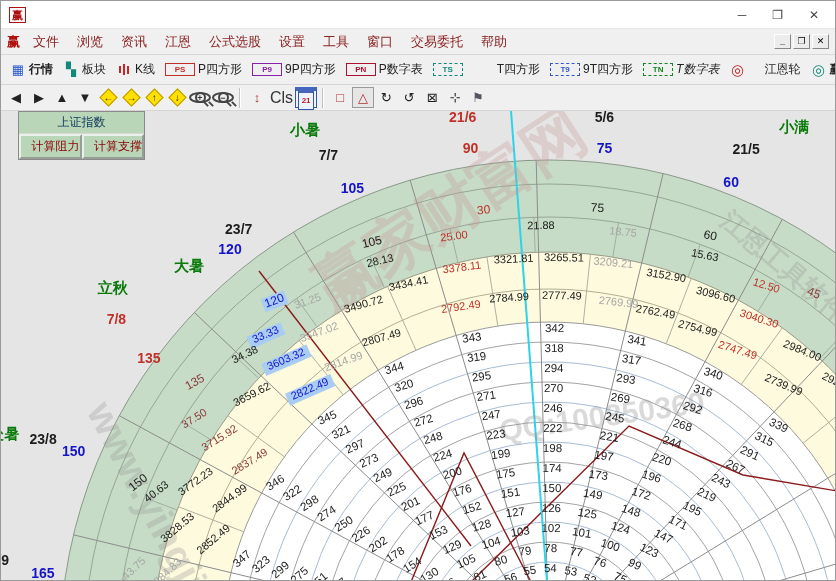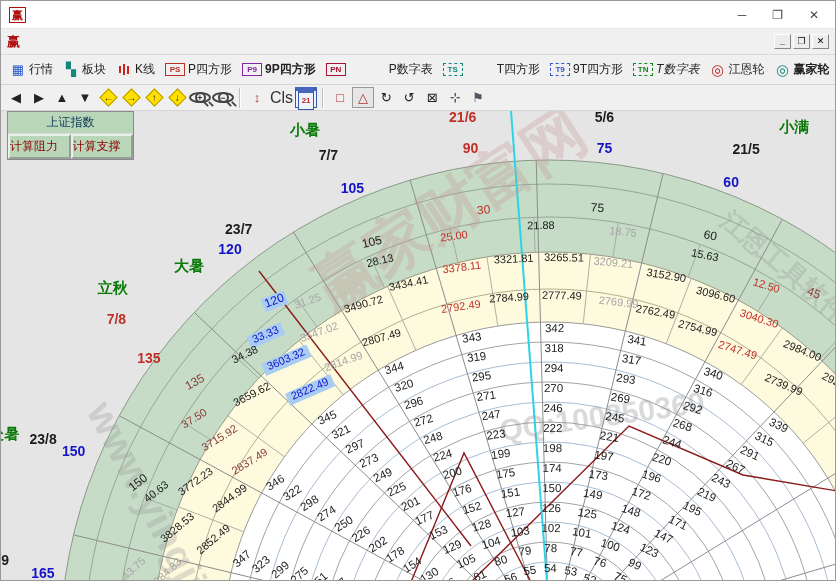--- a/index.html
+++ b/index.html
@@ -15,21 +15,21 @@
   .menu-logo{color:#b01010;font-weight:bold;margin-right:4px}
   .menu-item{padding:3px 9px;cursor:pointer}
   .mdi{margin-left:auto;display:flex;gap:2px}
   .mdi span{width:17px;height:15px;background:#ececec;border:1px solid;border-color:#fff #888 #888 #fff;font-size:9px;line-height:13px;text-align:center;color:#000;font-weight:bold;cursor:pointer}
   
   .toolbar{display:flex;align-items:center;background:#f0f0f0;border-bottom:1px solid #d5d5d5;padding:0 4px}
   #toolbar1{height:30px;font-size:12px;color:#222}
   .tb1-item{display:flex;align-items:center;gap:3px;padding:2px 5px;cursor:pointer;white-space:nowrap}
   .ic{display:inline-flex;align-items:center;justify-content:center;width:16px;height:15px;font-size:13px}
   .ic-grid{color:#2255cc}.ic-blocks{color:#11887a}
-  .icbox{width:20px;height:13px;font-size:8px;font-weight:bold;border:1px solid}
+  .icbox{width:30px;height:13px;font-size:8px;font-weight:bold;border:1px solid}
   .box-red{border-color:#c03028;color:#c03028}
   .box-purple{border-color:#8822aa;color:#8822aa}
   .box-crimson{border-color:#aa1133;color:#aa1133}
   .dash-teal{border:1px dashed #11887a;color:#11887a}
   .dash-blue{border:1px dashed #3355cc;color:#3355cc}
   .dash-green{border:1px dashed #118822;color:#118822}
   .rings-red{color:#bb2222;font-size:15px}.rings-teal{color:#11887a;font-size:15px}.hex-m{color:#aa22aa;font-size:14px}
   .candle{display:inline-block;width:2px;background:#cc2222;margin:0 1px;vertical-align:middle}
   .chevron{margin-left:auto;color:#8b2222;font-weight:bold;font-size:13px;padding:0 4px;cursor:pointer}
   #toolbar2{height:26px;gap:1px}
@@ -40,94 +40,106 @@
   .dmd{width:13px;height:13px;background:#ffe000;border:1px solid #b89a00;transform:rotate(45deg);display:flex;align-items:center;justify-content:center}
   .dmd i{transform:rotate(-45deg);font-style:normal;font-size:10px;color:#222;line-height:1}
   .mag{position:relative;width:11px;height:11px;border:2px solid #444;border-radius:50%;font-size:9px;line-height:8px;text-align:center;color:#333;font-weight:bold}
   .mag:after{content:"";position:absolute;width:6px;height:2px;background:#444;bottom:-4px;right:-5px;transform:rotate(45deg)}
   .cal{width:16px;height:21px;border:1px solid #3355aa;background:#eef4ff;color:#c02020;font-size:8px;font-weight:bold;display:flex;align-items:center;justify-content:center;border-top:4px solid #4466bb}
   .sep{width:2px;height:20px;border-left:1px solid #c0c0c0;border-right:1px solid #fff;margin:0 4px}
   
   .chart{position:absolute;left:0;top:110px;width:836px;height:471px;background:#e5e5e5;overflow:hidden}
   .chart svg{display:block}
   
-  .panel{position:absolute;left:6px;top:0;width:127px;font-size:12px;background:#fff;border:1px solid #8a8a8a}
+  .panel{position:absolute;left:17px;top:0;width:127px;font-size:12px;background:#fff;border:1px solid #8a8a8a}
   .panel-h{background:#b9d6b9;color:#103a5a;text-align:center;padding:2px 0;border-bottom:1px solid #d8d8d8}
   .panel-row{background:#c9e4f7;color:#8b0000;padding:2px 1px;border-bottom:1px solid #e8f2fa;white-space:nowrap;overflow:hidden}
   .panel-btns{display:flex}
-  .panel-btn{flex:1;background:#b9d6b9;color:#8b0000;text-align:left;padding:2px 0;border:2px outset #e8f2e8;cursor:pointer;white-space:nowrap;overflow:hidden}
+  .panel-btn{flex:1;background:#b9d6b9;color:#8b0000;text-align:right;padding:2px 0;border:2px outset #e8f2e8;cursor:pointer;white-space:nowrap;overflow:hidden}
 </style>
 </head>
 <body>
 
 <div class="window">
 
   <div class="titlebar">
     <span class="app-logo">赢</span>
     <span class="win-controls">
       <span>─</span>
       <span>❐</span>
       <span>✕</span>
     </span>
   </div>
 
   <div class="menubar">
     <span class="menu-logo">赢</span>
+    <span id="menu-items" style="display:flex">
+        <span class="menu-item">文件</span>
+        <span class="menu-item">浏览</span>
+        <span class="menu-item">资讯</span>
+        <span class="menu-item">江恩</span>
+        <span class="menu-item">公式选股</span>
+        <span class="menu-item">设置</span>
+        <span class="menu-item">工具</span>
+        <span class="menu-item">窗口</span>
+        <span class="menu-item">交易委托</span>
+        <span class="menu-item">帮助</span>
+      </span>
     <span class="mdi">
       <span>_</span>
       <span>❐</span>
       <span>✕</span>
     </span>
   </div>
 
   <div class="toolbar" id="toolbar1">
     <span id="tb1-items" style="display:flex">
         <span class="tb1-item">
           <span class="ic ic-grid grid">▦</span>
-          <b style="font-weight: normal; text-align: right;">行情</b>
+          <b style="font-weight: bold; text-align: right;">行情</b>
         </span>
         <span class="tb1-item">
           <span class="ic ic-blocks blocks">▚</span>
           <b style="font-weight: normal;">板块</b>
         </span>
         <span class="tb1-item">
           <span class="ic">
             <i class="candle" style="height: 7px;"></i>
             <i class="candle" style="height: 11px;"></i>
             <i class="candle" style="height: 8px;"></i>
           </span>
           <b style="font-weight: normal;">K线</b>
         </span>
         <span class="tb1-item">
           <span class="ic icbox box-red">PS</span>
           <b style="font-weight: normal;">P四方形</b>
         </span>
         <span class="tb1-item">
           <span class="ic icbox box-purple">P9</span>
-          <b style="font-weight: bold;">9P四方形</b>
+          <b style="font-weight: normal;">9P四方形</b>
         </span>
         <span class="tb1-item">
           <span class="ic icbox box-crimson">PN</span>
-          <b style="font-weight: normal; margin-left: 40px;">P数字表</b>
+          <b style="font-weight: normal;">P数字表</b>
         </span>
         <span class="tb1-item">
           <span class="ic icbox dash-teal">TS</span>
           <b style="font-weight: normal; margin-left: 31px;">T四方形</b>
         </span>
         <span class="tb1-item">
           <span class="ic icbox dash-blue">T9</span>
           <b style="font-weight: normal;">9T四方形</b>
         </span>
         <span class="tb1-item">
           <span class="ic icbox dash-green">TN</span>
           <b style="font-weight: normal; font-style: italic;">T数字表</b>
         </span>
         <span class="tb1-item">
           <span class="ic ic-rings-red rings-red">◎</span>
-          <b style="font-weight: normal;">江恩轮</b>
+          <b style="font-weight: normal; margin-left: 16px;">江恩轮</b>
         </span>
         <span class="tb1-item">
           <span class="ic ic-rings-teal rings-teal">◎</span>
           <b style="font-weight: bold;">赢家轮</b>
         </span>
         <span class="tb1-item">
           <span class="ic ic-hex-m hex-m">◇</span>
           <b style="font-weight: normal;">六角形</b>
         </span>
       </span>

